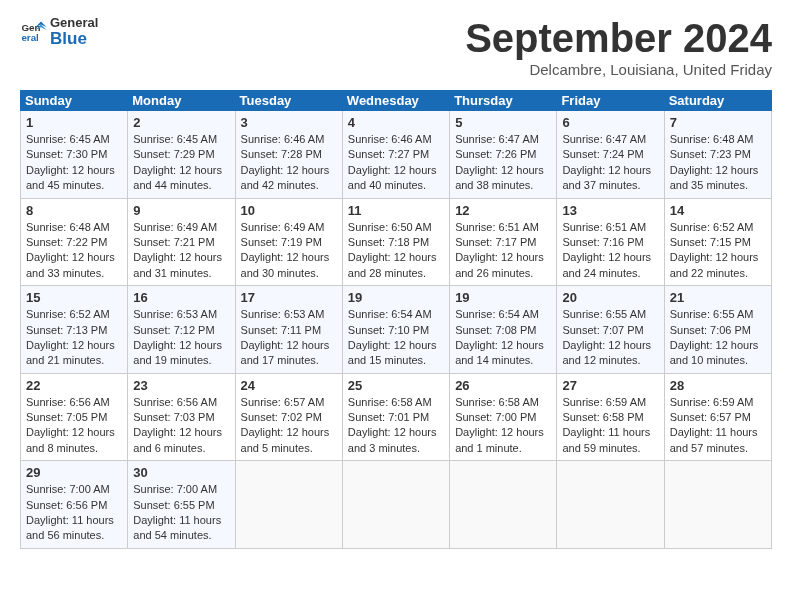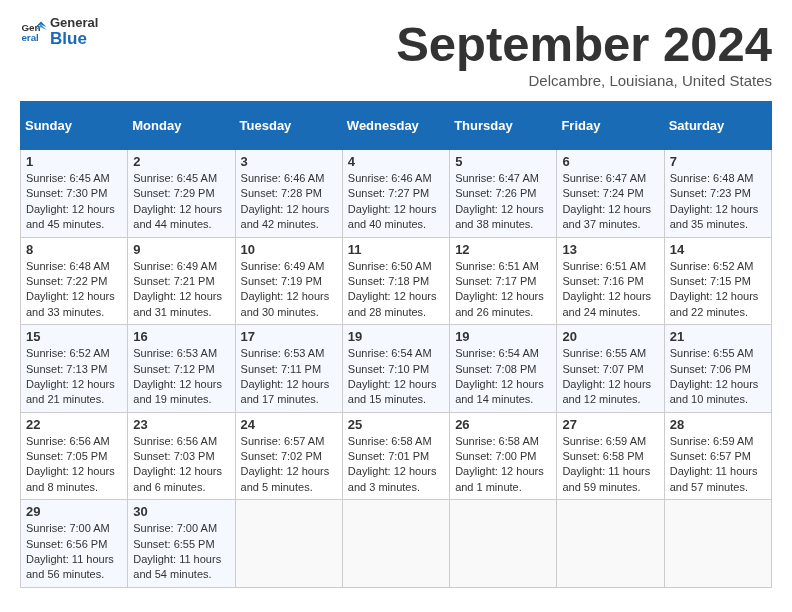--- a/index.html
+++ b/index.html
@@ -22,37 +22,37 @@
     }
     .logo-icon {
       width: 28px;
       height: 28px;
       margin-right: 2px;
     }
     .title-area {
       text-align: right;
     }
     .month-title {
-      font-size: 49px;
+      font-size: 40px;
       font-weight: bold;
       color: #333;
     }
     .location-title {
       font-size: 15px;
       color: #555;
     }
     .calendar-table {
       width: 100%;
       border-collapse: collapse;
       font-size: 11px;
     }
     .calendar-table th {
       background: #1a6bb5;
       color: #fff;
-      padding: 16px 4px;
+      padding: 2px 4px;
       text-align: left;
       font-size: 13px;
       font-weight: bold;
       border: 1px solid #1a6bb5;
     }
     .calendar-table td {
       border: 1px solid #ccc;
       vertical-align: top;
       padding: 4px 5px;
       min-height: 70px;
@@ -95,21 +95,21 @@
     </svg>
     <div>
       <div style="font-size:13px;font-weight:bold;color:#333;line-height:1.1;">
         <span style="color:#333;">General</span>
       </div>
       <div style="font-size:17px;font-weight:bold;color:#1a6bb5;line-height:1.1;">Blue</div>
     </div>
   </div>
   <div class="title-area">
     <div class="month-title">September 2024</div>
-    <div class="location-title">Delcambre, Louisiana, United States</div>
+    <div class="location-title">Delcambre, Louisiana, United Friday</div>
   </div>
 </div>
 
 <table class="calendar-table">
   <thead>
     <tr id="weekday-header">
         <th>Sunday</th>
         <th>Monday</th>
         <th>Tuesday</th>
         <th>Wednesday</th>

